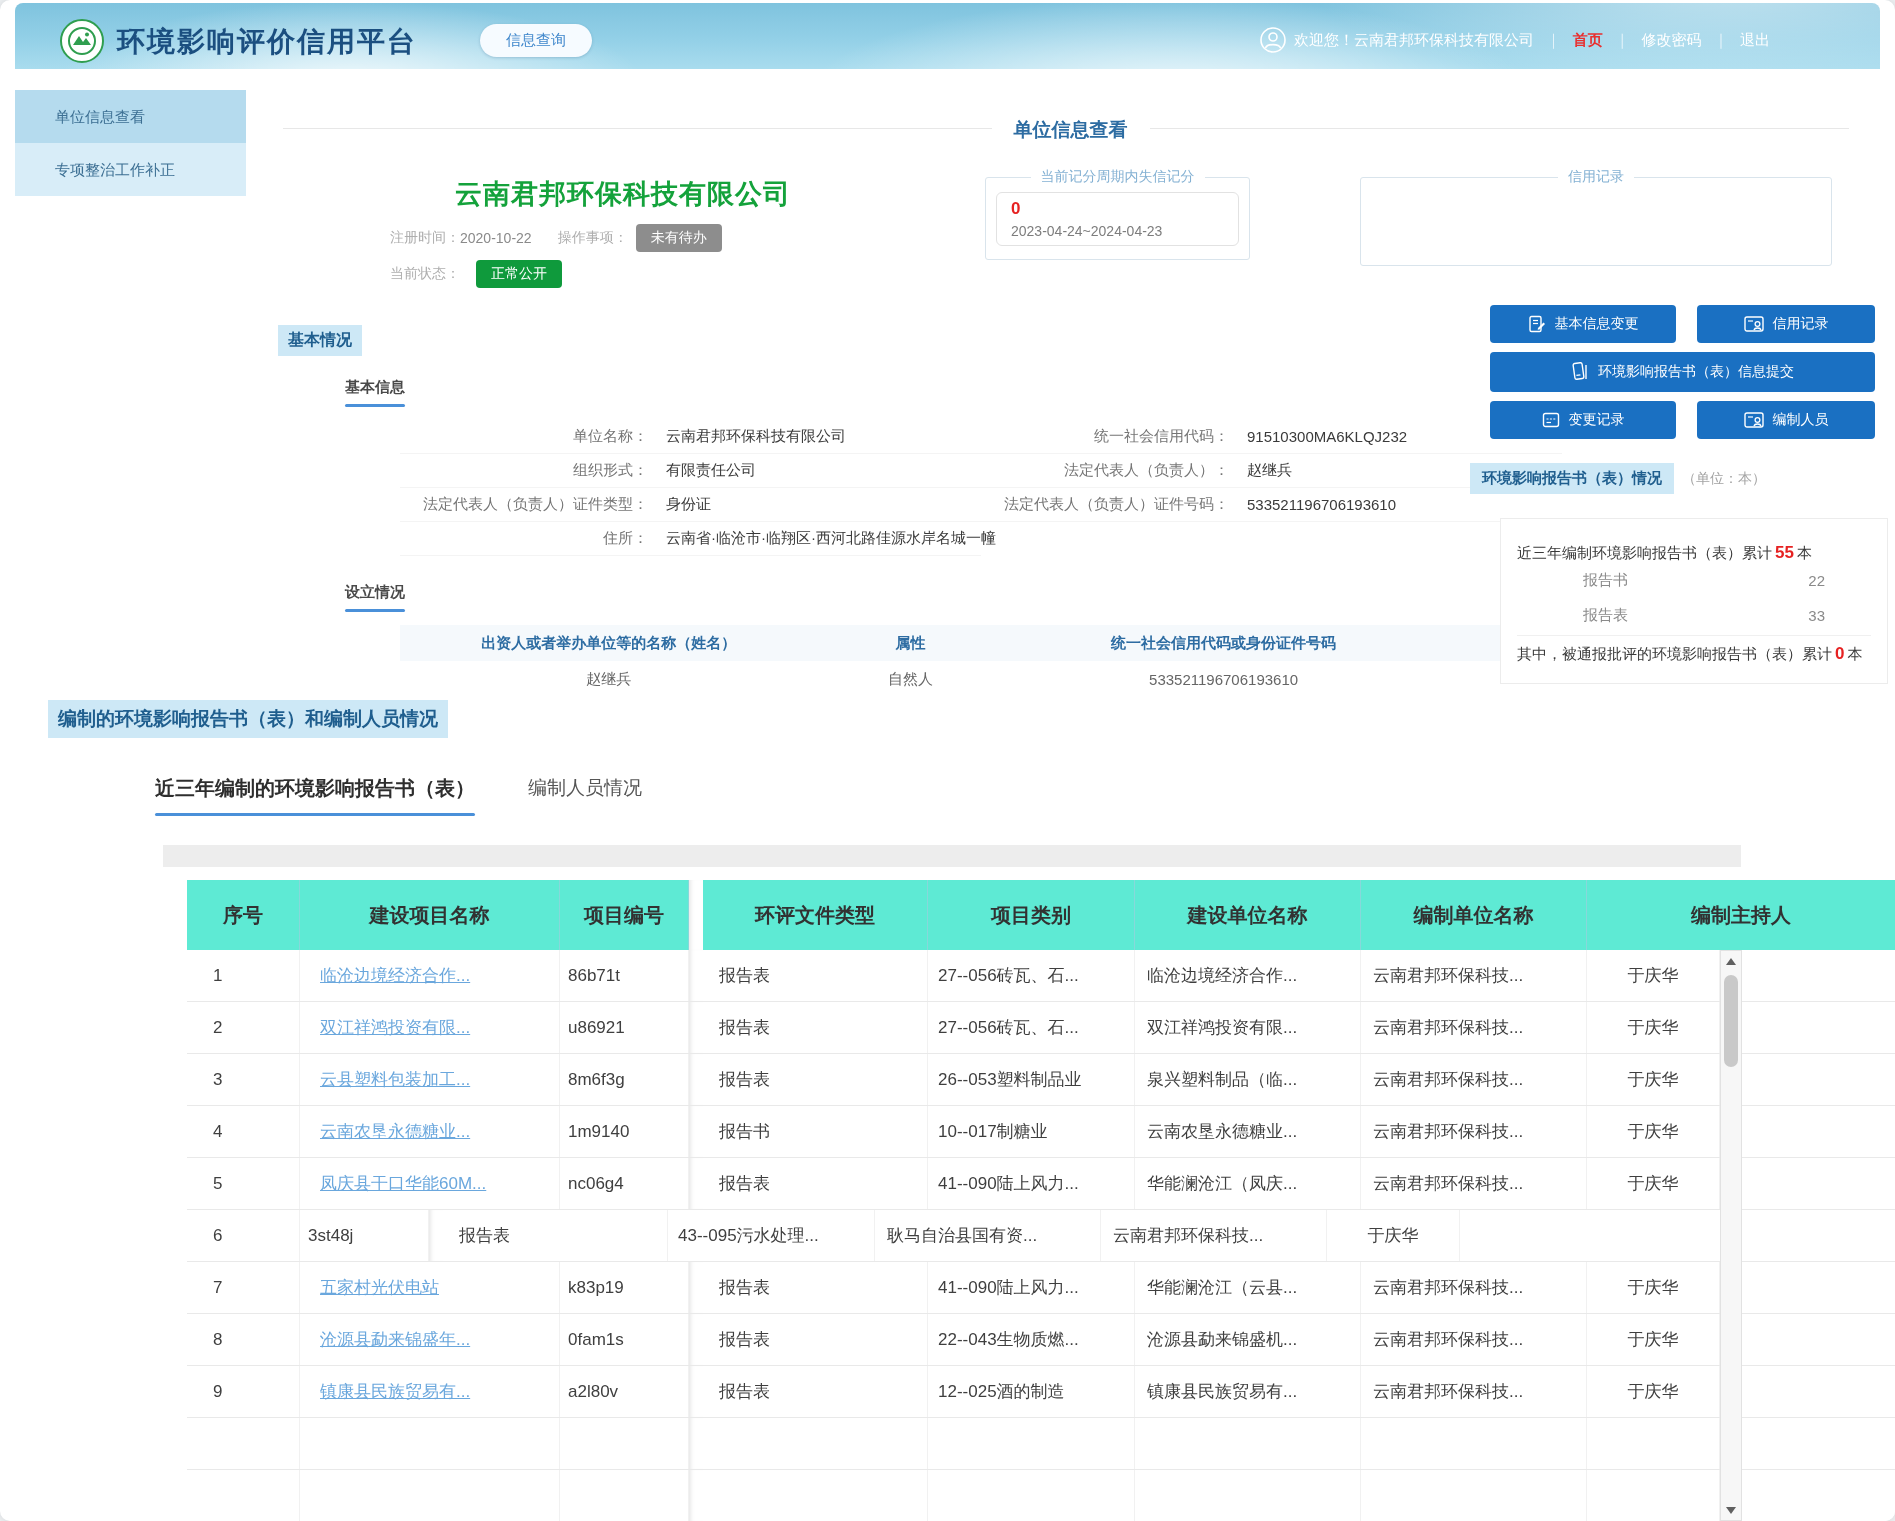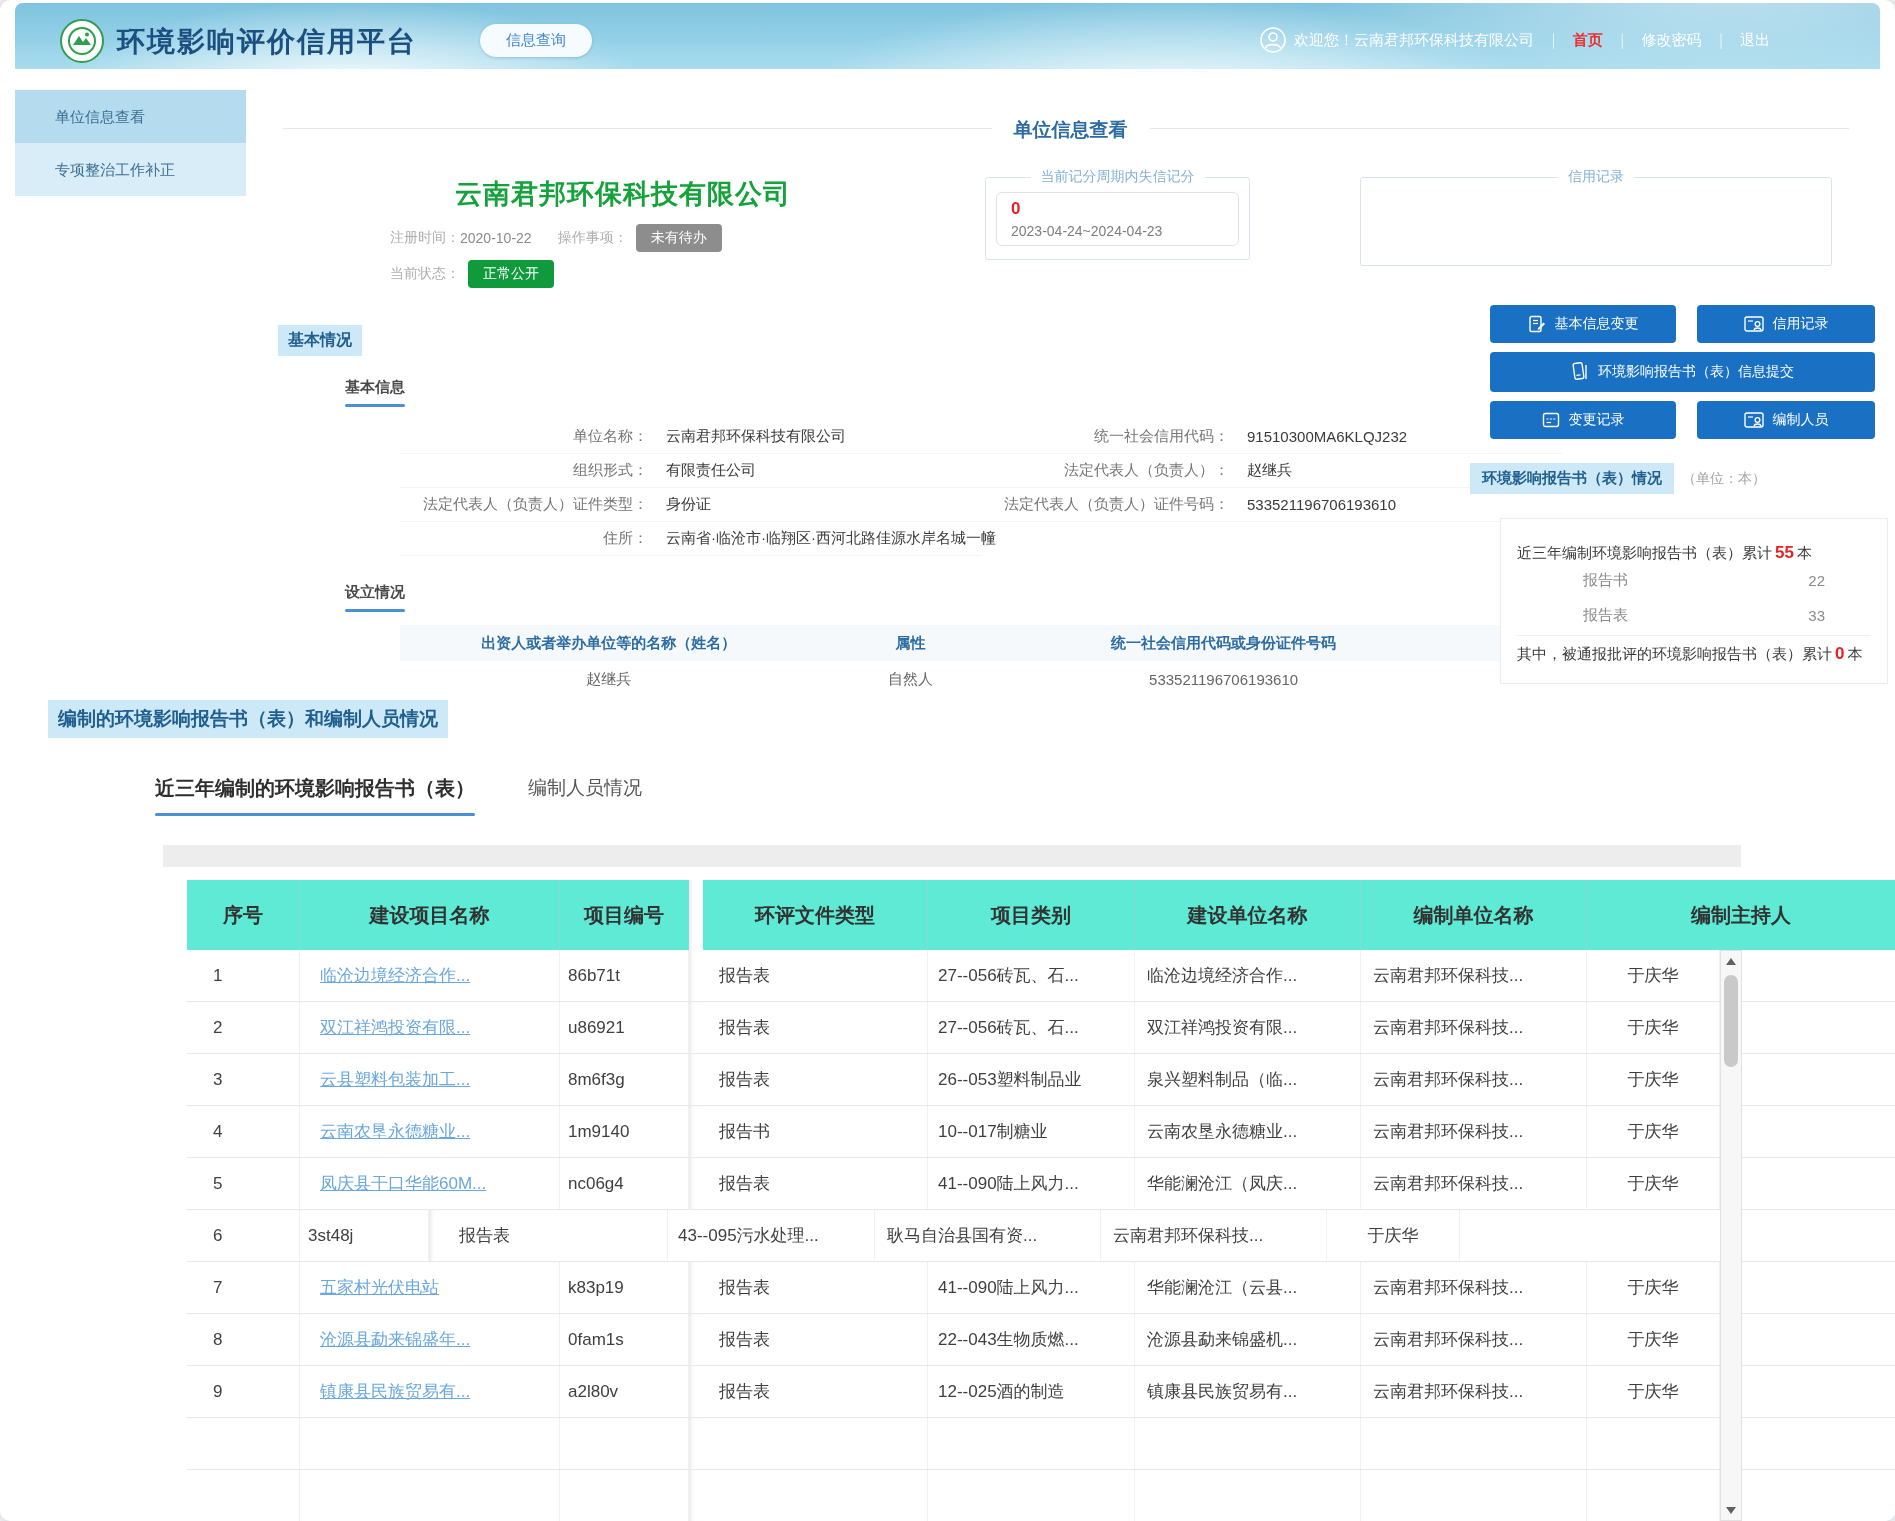--- a/index.html
+++ b/index.html
@@ -184,21 +184,21 @@
 
   <div class="company-name">云南君邦环保科技有限公司</div>
   <div class="info-line" style="left:390px; top:224px;">
     <span class="lab">注册时间：</span>
     <span class="val">2020-10-22</span>
     <span class="lab">操作事项：</span>
     <span class="badge gray" style="margin-left:8px;">未有待办</span>
   </div>
   <div class="info-line" style="left:390px; top:260px;">
     <span class="lab">当前状态：</span>
-    <span class="badge green" style="margin-left:8px;">正常公开</span>
+    <span class="badge green" style="margin-left:16px;">正常公开</span>
   </div>
 
   <fieldset class="score-fs">
     <legend>当前记分周期内失信记分</legend>
     <div class="score-card">
       <div class="score-num">0</div>
       <div class="score-period">2023-04-24~2024-04-23</div>
     </div>
   </fieldset>
 

